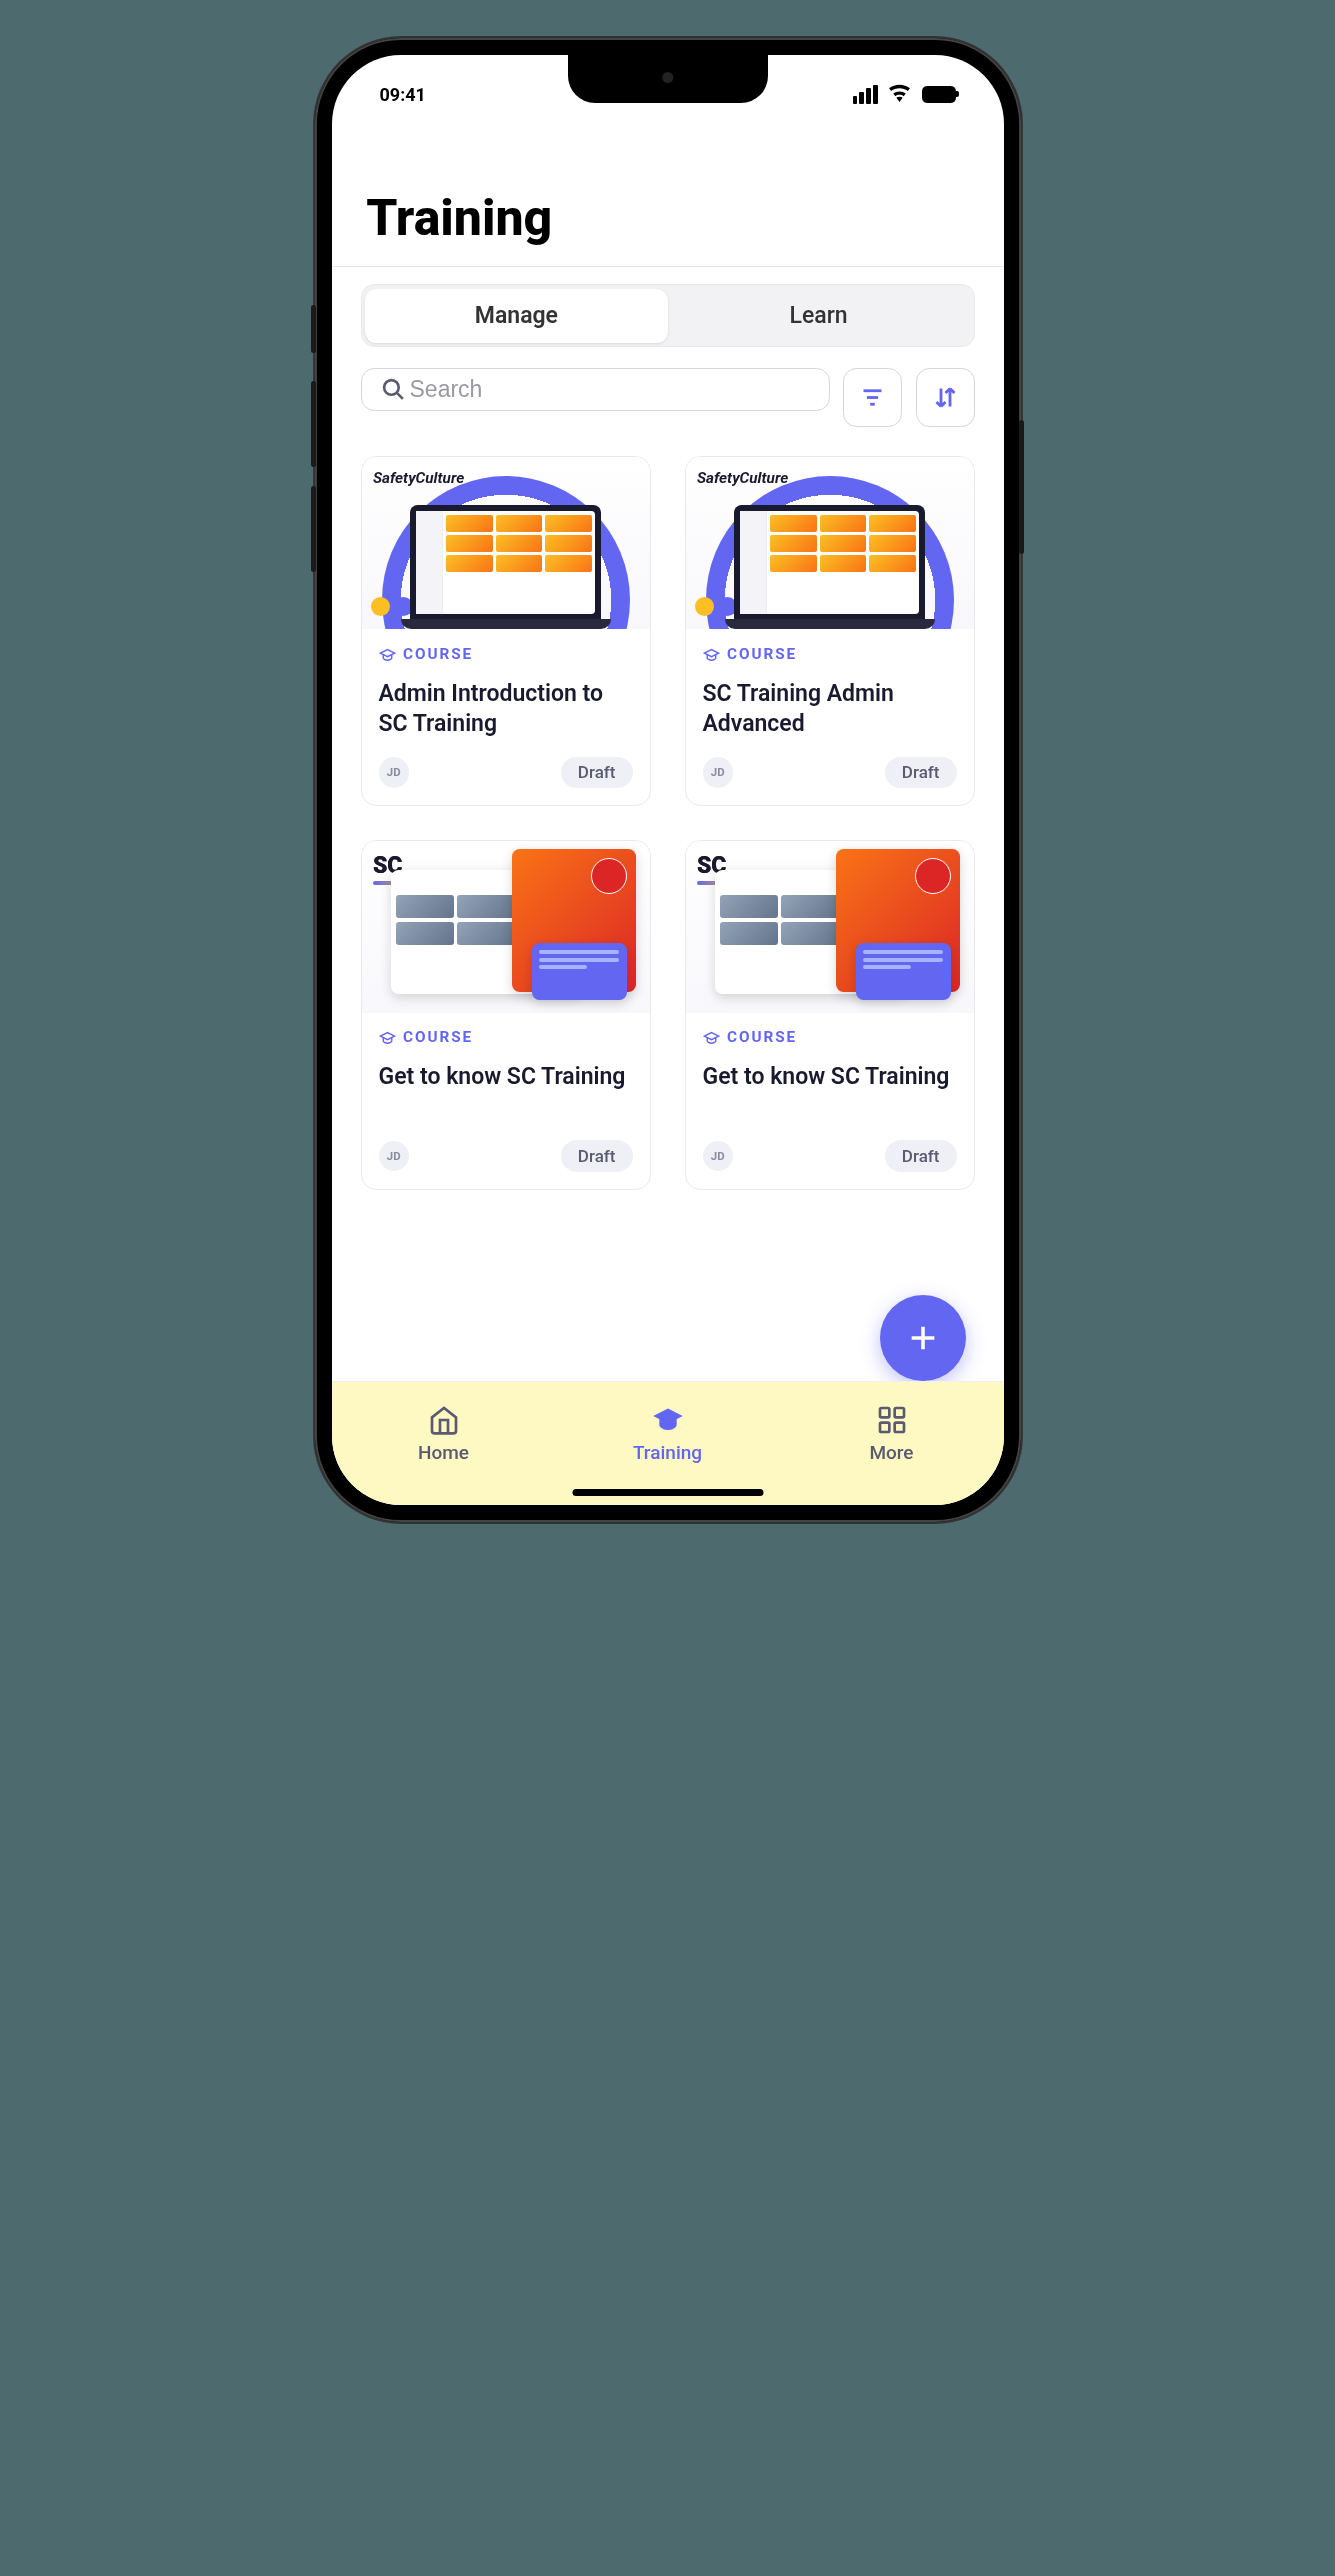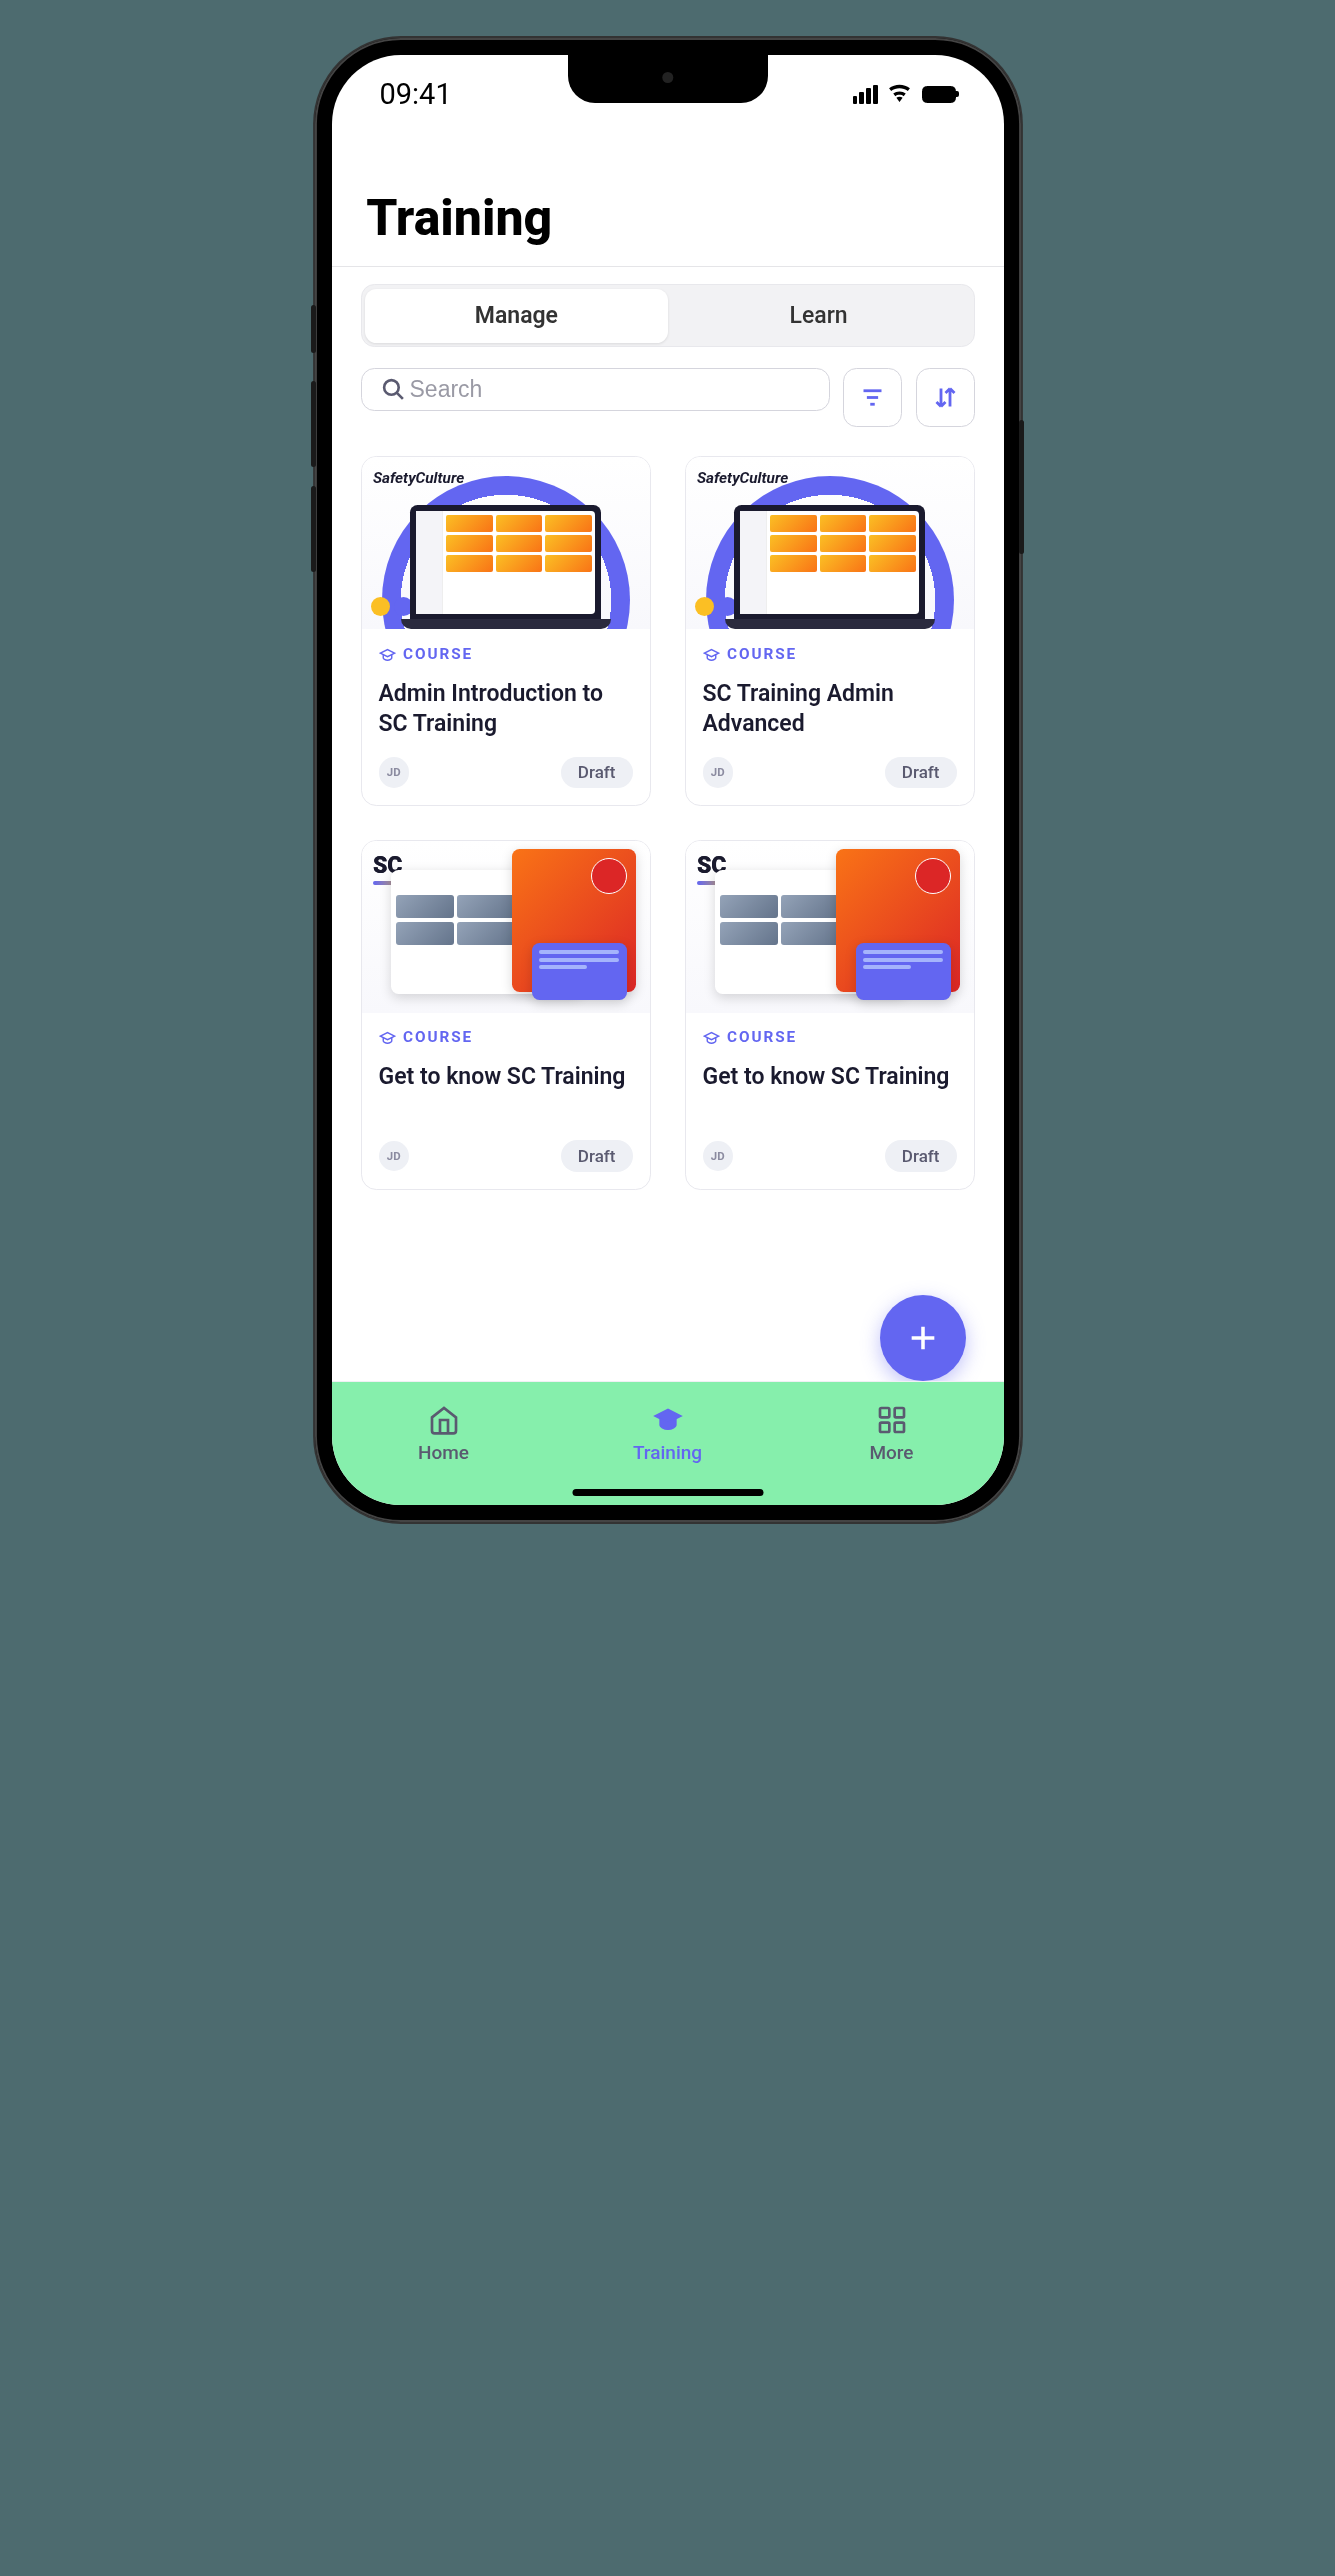--- a/index.html
+++ b/index.html
@@ -47,21 +47,21 @@
     background: #222;
     border-radius: 50%;
   }
   .status-bar {
     display: flex;
     justify-content: space-between;
     align-items: center;
     padding: 21px 48px 9.5px;
     height: 67px;
   }
-  .status-time { font-size: 29px; font-weight: 400; }
+  .status-time { font-size: 18px; font-weight: 700; }
   .status-icons { display: flex; gap: 9.5px; align-items: center; }
   .signal-bars { display: flex; gap: 1.9px; align-items: flex-end; }
   .bar { width: 4.8px; background: #000; border-radius: 1px; }
   .bar1 { height: 7.6px; } .bar2 { height: 11.4px; } .bar3 { height: 15.3px; } .bar4 { height: 19px; }
   .wifi-icon svg { width: 25px; height: 19px; }
   .battery { width: 34px; height: 17px; border: 1.9px solid #000; border-radius: 4.8px; position: relative; }
   .battery::after { content:''; position:absolute; right:-4.8px; top:3.8px; width:2.9px; height:6.7px; background:#000; border-radius:0 1.9px 1.9px 0; }
   .battery-fill { background:#000; width:100%; height:100%; border-radius:1.9px; }
 
   .content { padding: 0 29px; }
@@ -214,21 +214,21 @@
     display:flex; align-items:center; justify-content:center;
     box-shadow:0 5.7px 19px rgba(99,102,241,0.4);
   }
   .fab svg { stroke:#fff; }
 
   .tab-bar {
     position:absolute; bottom:0; left:0; right:0;
     height:124px;
     border-top:1px solid #f0f0f4;
     display:flex;
-    background:#86efac;
+    background:#fef9c3;
     padding-bottom:19px;
   }
   .tab-item {
     flex:1;
     display:flex; flex-direction:column; align-items:center; justify-content:center;
     gap:5.7px;
     color:#5a5a70;
     font-size:19px;
     font-weight:500;
   }

